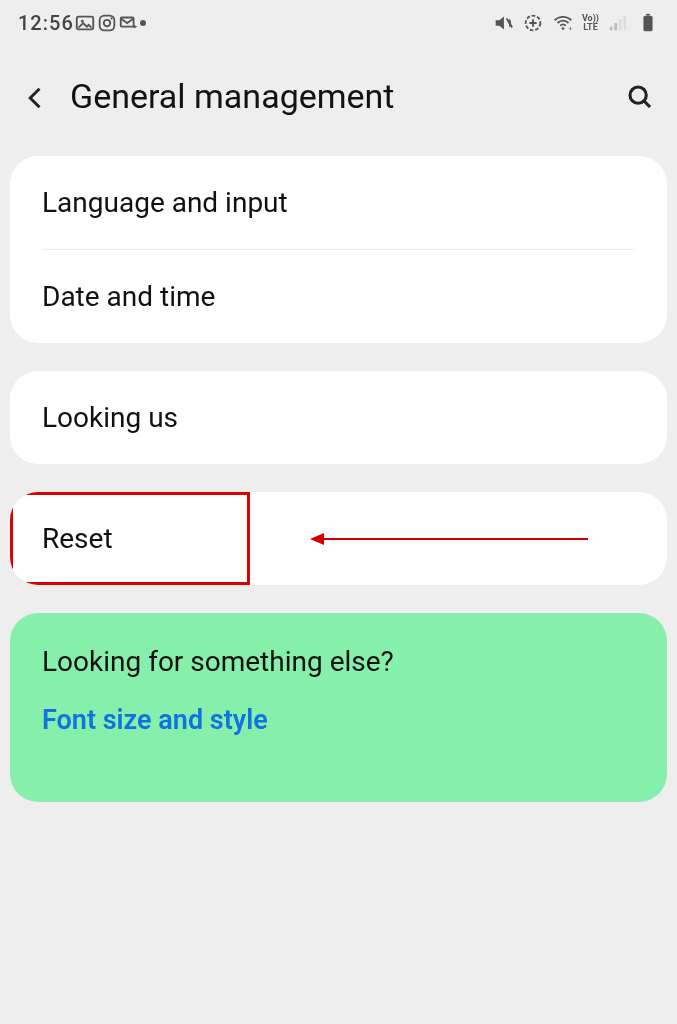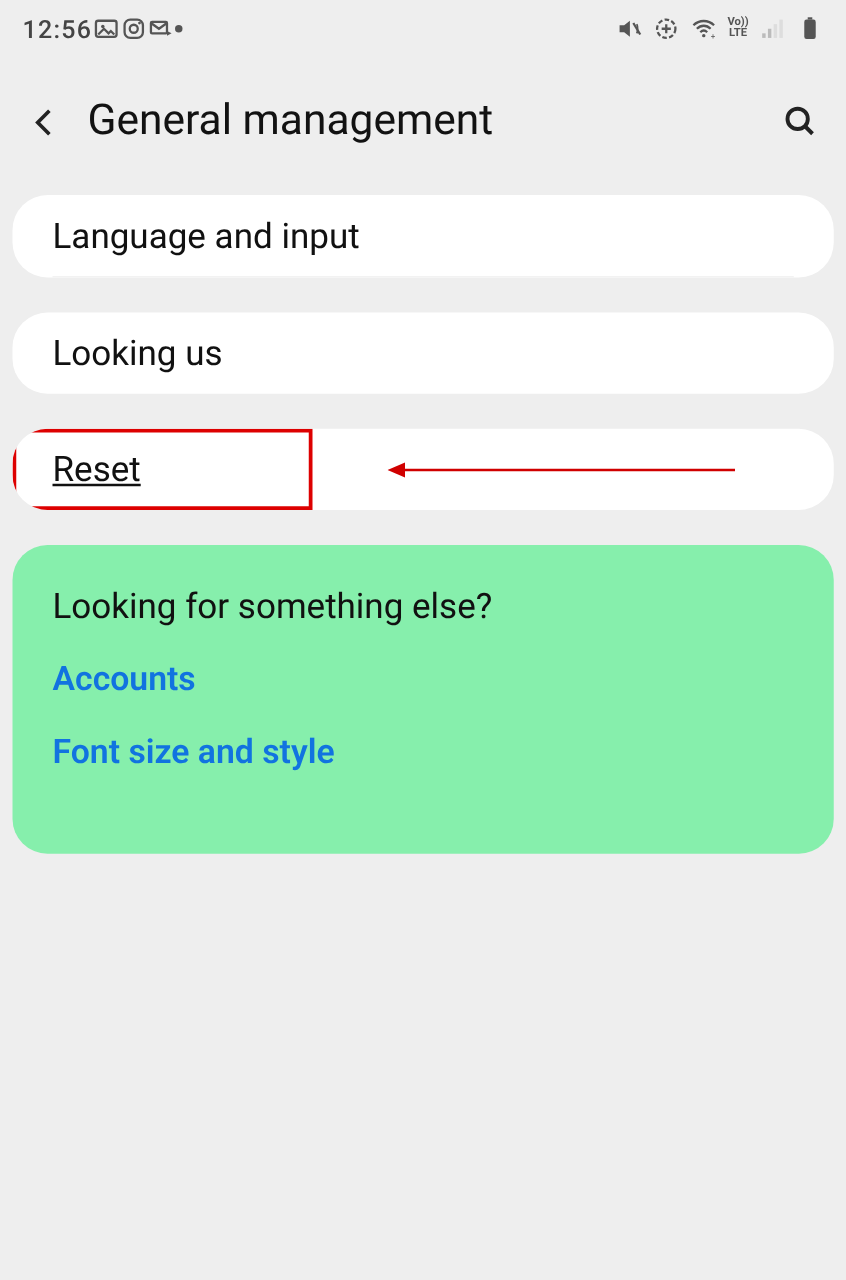--- a/index.html
+++ b/index.html
@@ -15,25 +15,25 @@
     .dot { width:6px; height:6px; background:#555; border-radius:50%; }
 
     
     .header { display:flex; align-items:flex-end; padding:30px 22px 40px 22px; gap:20px; }
     .back-chevron svg { width:28px; height:28px; stroke:#222; stroke-width:2.5; fill:none; }
     .header-title { font-size:34px; font-weight:400; color:#121212; flex:1; }
     .search-btn svg { width:30px; height:30px; stroke:#222; stroke-width:2.5; fill:none; }
 
     
     .card { background:#fff; margin:0 10px 28px 10px; border-radius:28px; overflow:hidden; }
-    .item { padding:16px 32px; font-size:28px; color:#111; }
+    .item { padding:30px 32px; font-size:28px; color:#111; }
     .divider { height:1px; background:#eee; margin:0 32px; }
 
     
-    .reset-card { position:relative;text-decoration:underline; }
+    .reset-card { position:relative; }
     .reset-highlight { position:absolute; top:0; left:0; width:240px; height:100%; border:3px solid #d00; box-sizing:border-box; pointer-events:none; }
     .arrow-wrap { position:absolute; top:50%; left:300px; transform:translateY(-50%); width:280px; height:16px; pointer-events:none; }
     .arrow-wrap svg { width:100%; height:100%; }
 
     
     .sugg-card { background:#86efac; border-radius:28px; margin:0 10px; padding:32px 32px 40px 32px; }
     .sugg-title { font-size:28px; color:#111; margin-bottom:24px; }
     .sugg-link { font-size:27px; font-weight:600; color:#1173e0; margin:26px 0; display:block; }
   </style>
 </head>
@@ -117,34 +117,34 @@
     <svg viewBox="0 0 24 24">
         <circle cx="10.5" cy="10.5" r="6.5"></circle>
         <line x1="20" y1="20" x2="15.2" y2="15.2"></line>
       </svg>
   </span>
 </div>
 
 <div class="card">
   <div class="item">Language and input</div>
   <div class="divider"></div>
+  <div class="item">Date and time</div>
 </div>
 
 <div class="card">
   <div class="item">Looking us</div>
 </div>
 
 <div class="card reset-card">
   <div class="item">Reset</div>
   <div class="reset-highlight"></div>
   <div class="arrow-wrap">
     <svg viewBox="0 0 280 16">
         <line x1="8" y1="8" x2="278" y2="8" stroke="#d00000" stroke-width="2"></line>
         <polygon points="0,8 14,2 14,14" fill="#d00000"></polygon>
       </svg>
   </div>
 </div>
 
 <div class="sugg-card">
   <div class="sugg-title">Looking for something else?</div>
-  <span class="sugg-link">Accounts</span>
   <span class="sugg-link">Font size and style</span>
 </div>
 
 </body></html>

